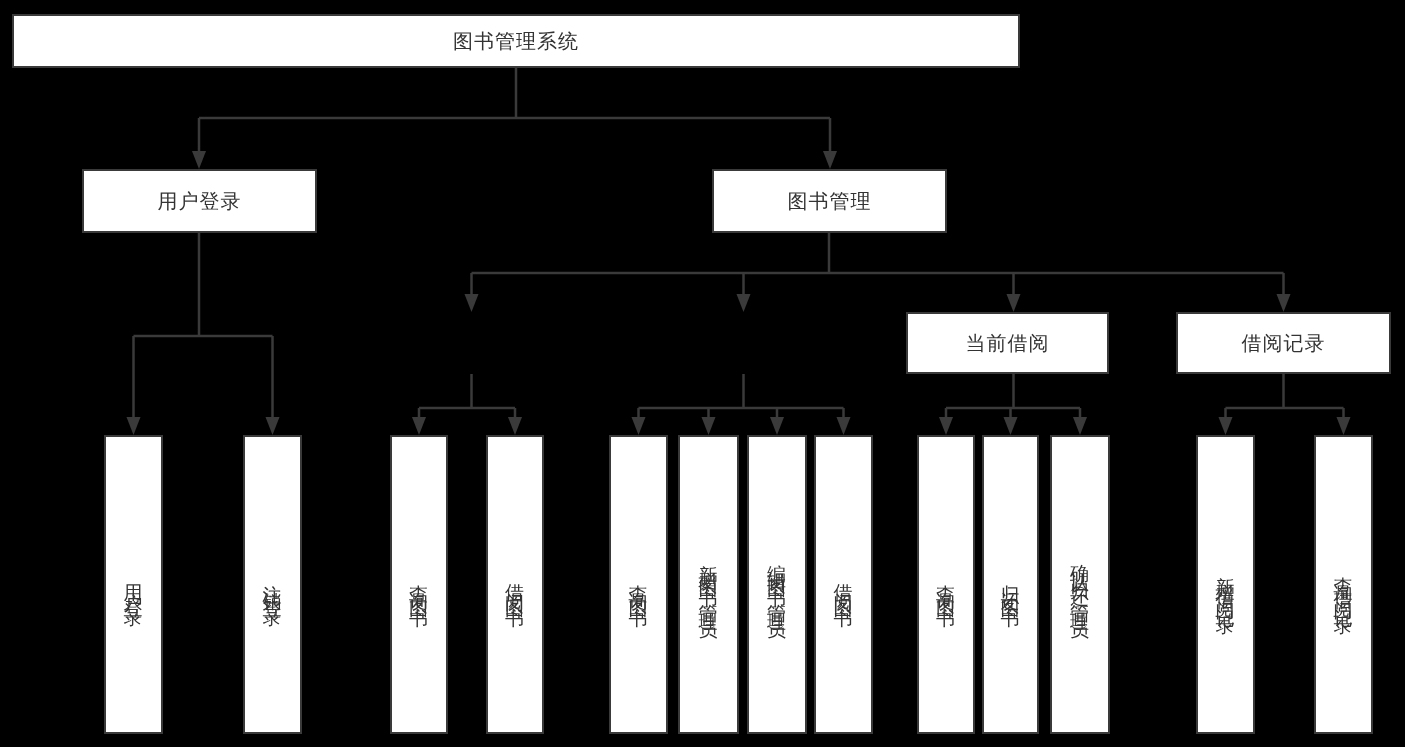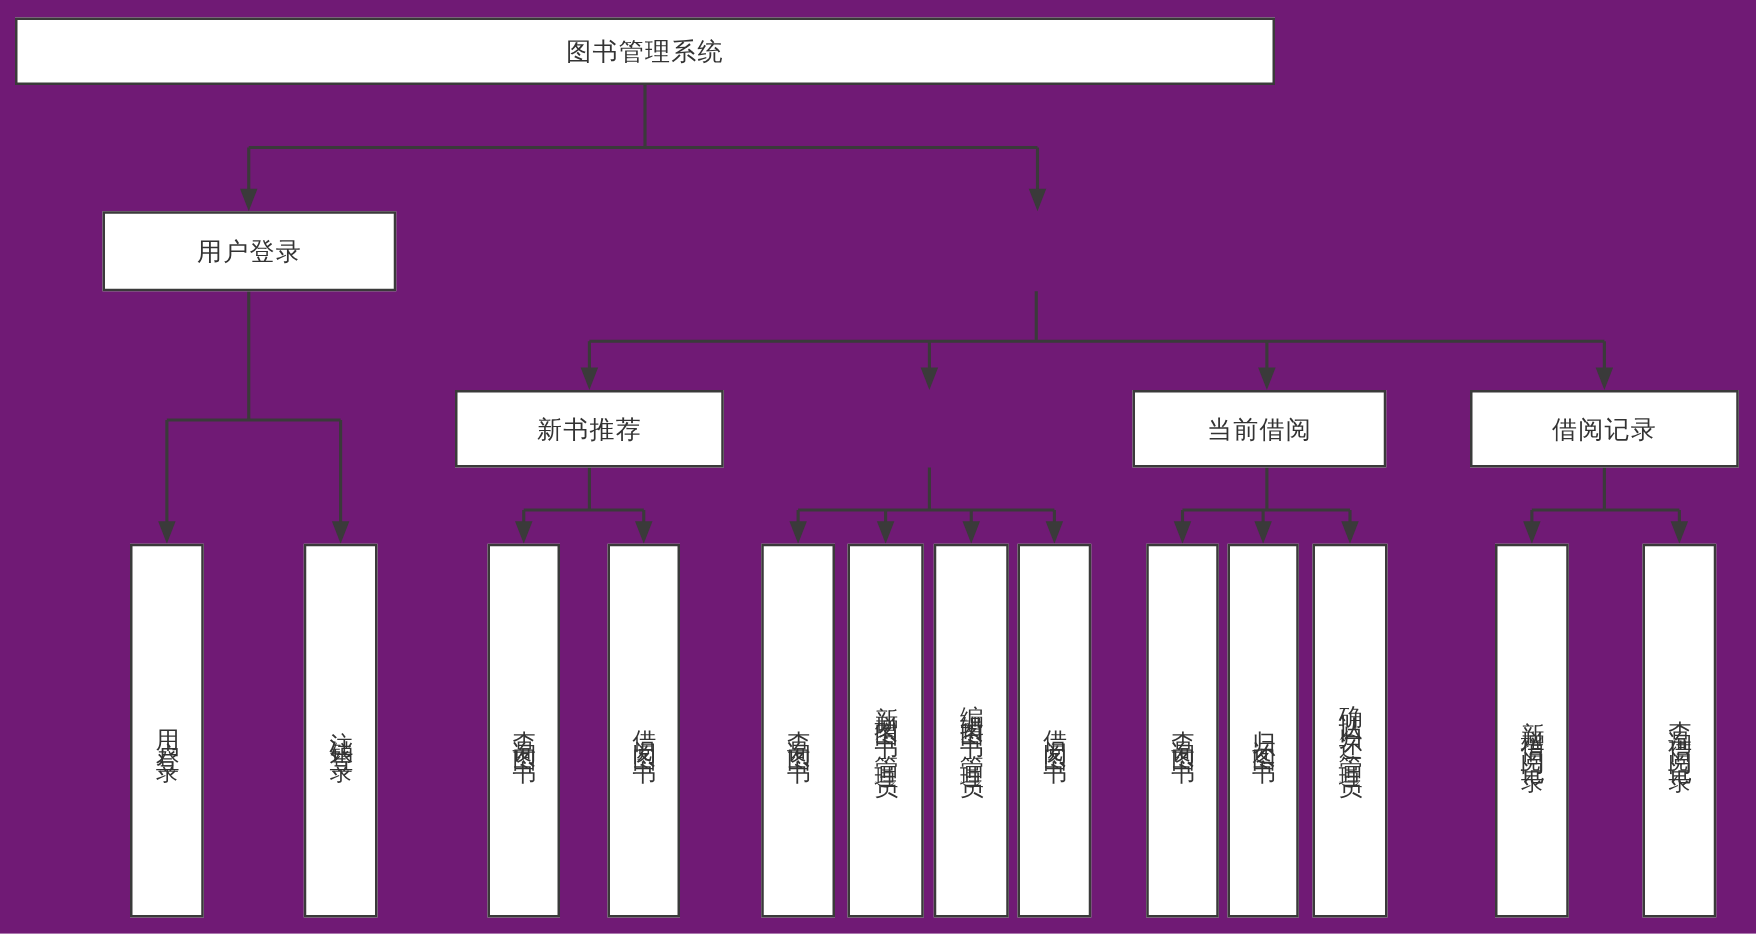--- a/index.html
+++ b/index.html
@@ -5,21 +5,21 @@
   html, body {
     margin: 0;
     padding: 0;
     background: #ffffff;
     font-family: "Liberation Sans", "DejaVu Sans", sans-serif;
   }
   #canvas {
     position: relative;
     width: 1405px;
     height: 747px;
-    background: #701a75;
+    background: #000000;
     overflow: hidden;
   }
   #connectors {
     position: absolute;
     left: 0; top: 0;
     width: 1405px; height: 747px;
     pointer-events: none;
   }
   .node {
     position: absolute;
@@ -129,24 +129,24 @@
     </g>
   </svg>
 
   <div class="node hnode root-node" style="left:12px; top:14px; width:1008px; height:54px;">
     <span>图书管理系统</span>
   </div>
 
   <div class="node hnode" style="left:82px; top:169px; width:235px; height:64px;">
     <span>用户登录</span>
   </div>
+  <div class="node hnode" style="left:712px; top:169px; width:235px; height:64px;">
+    <span>图书管理</span>
+  </div>
 
-  <div class="node hnode" style="left:364px; top:312px; width:215px; height:62px;">
-    <span>新书推荐</span>
-  </div>
   <div class="node hnode" style="left:906px; top:312px; width:203px; height:62px;">
     <span>当前借阅</span>
   </div>
   <div class="node hnode" style="left:1176px; top:312px; width:215px; height:62px;">
     <span>借阅记录</span>
   </div>
 
   <div class="node vnode" style="left:104px; top:435px; width:59px; height:299px;">
     <span class="vtext">用户登录</span>
   </div>

